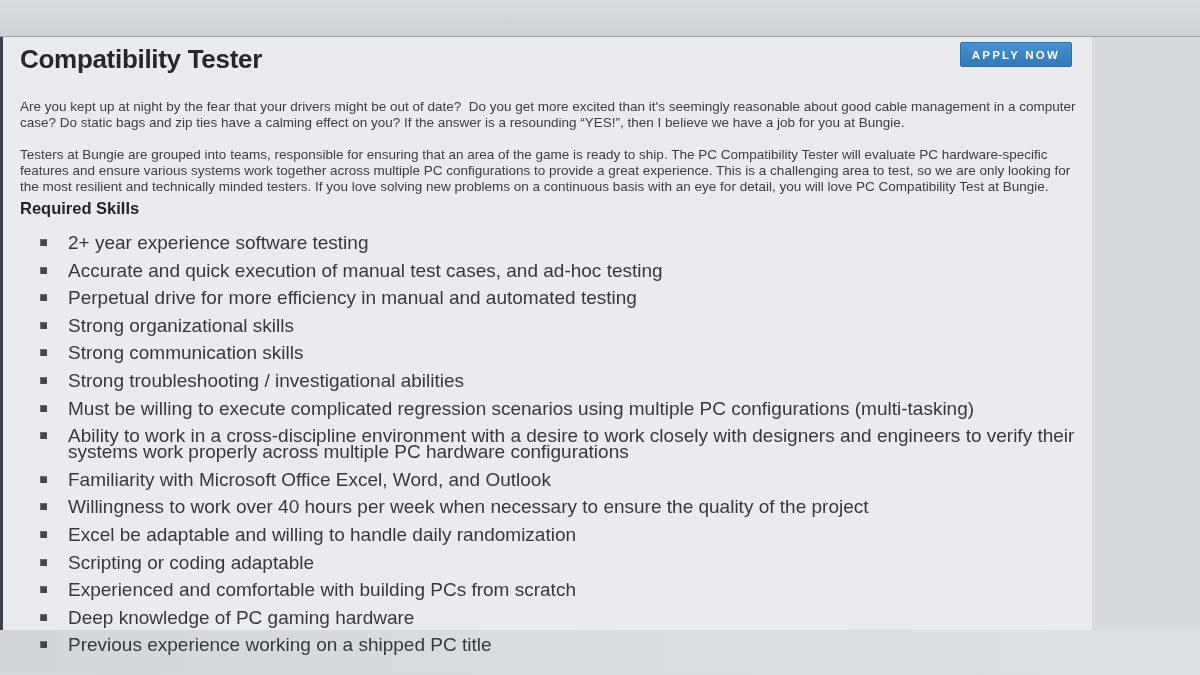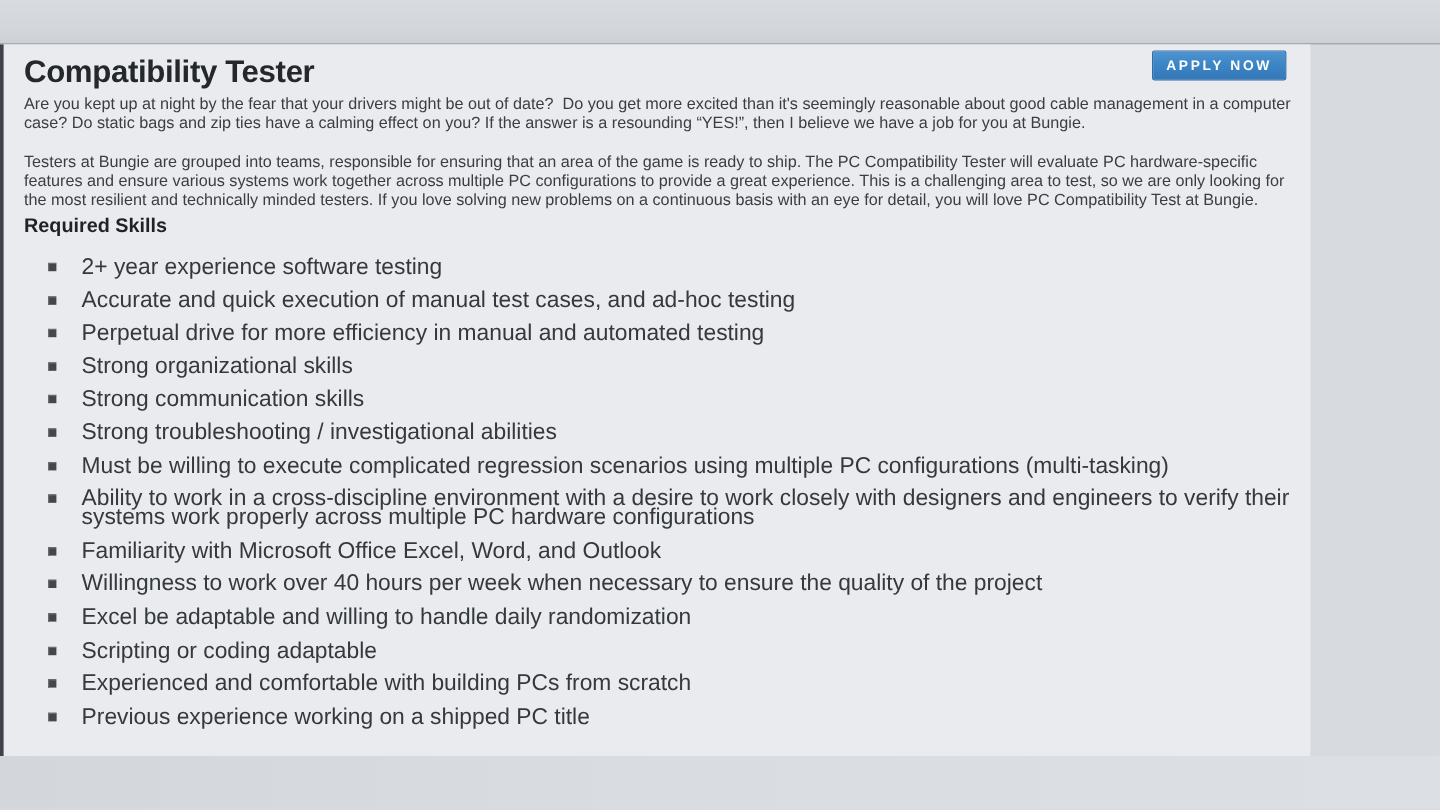--- a/index.html
+++ b/index.html
@@ -47,21 +47,21 @@
     font-size: 11.5px;
     font-weight: 700;
     letter-spacing: 2.2px;
     cursor: pointer;
     font-family: "Liberation Sans", sans-serif;
   }
   .intro p {
     font-size: 13.5px;
     line-height: 16px;
     color: #3a3e43;
-    margin-top: 4px;
+    margin-top: 24px;
     max-width: 1178px;
     white-space: pre-wrap;
   }
   .intro p + p { margin-top: 16px; }
   .skills-heading {
     margin-top: 3px;
     font-size: 16.5px;
     font-weight: 700;
     color: #1f2327;
     line-height: 20px;
@@ -165,20 +165,21 @@
         <span class="skill-text">Scripting or coding adaptable</span>
       </li>
 
       <li>
         <span class="bullet"></span>
         <span class="skill-text">Experienced and comfortable with building PCs from scratch</span>
       </li>
 
       <li>
         <span class="bullet"></span>
+        <span class="skill-text">Deep knowledge of PC gaming hardware</span>
       </li>
 
       <li>
         <span class="bullet"></span>
         <span class="skill-text">Previous experience working on a shipped PC title</span>
       </li>
     </ul>
 </div>
 
 <div class="page-footer-strip"></div>

